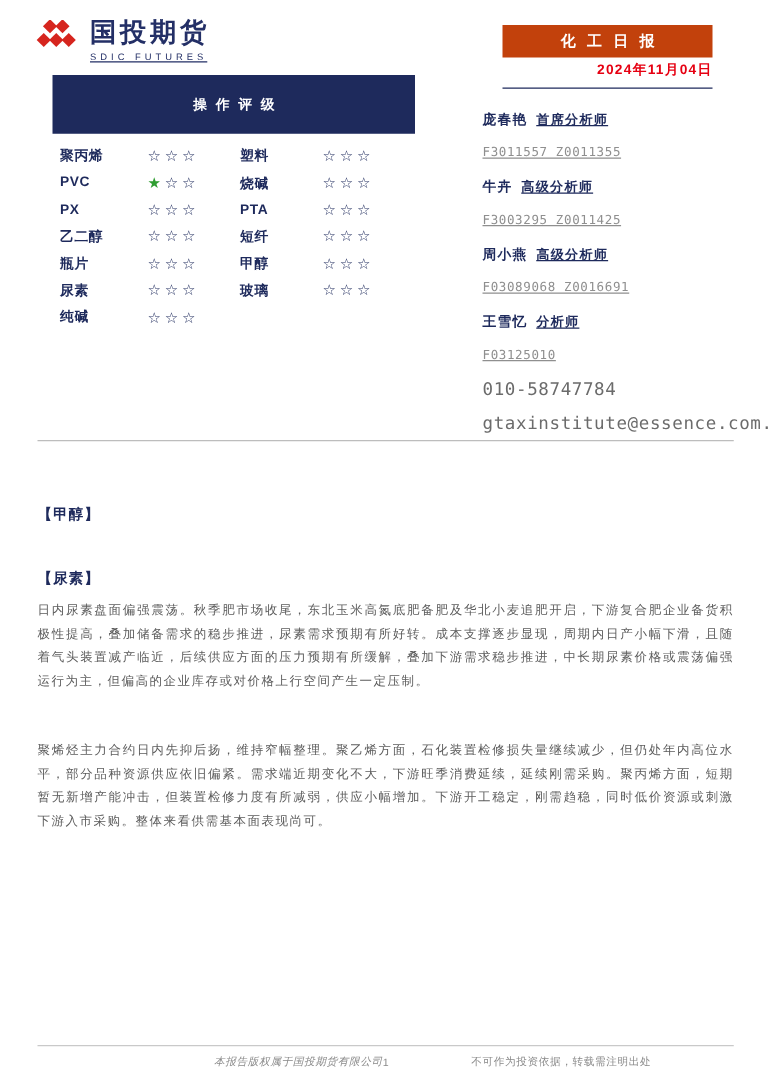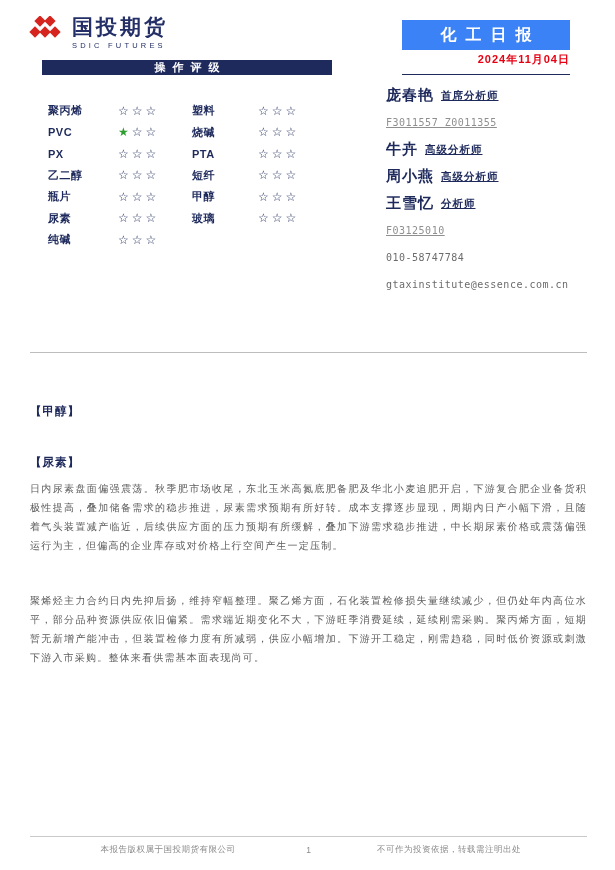--- a/index.html
+++ b/index.html
@@ -4,52 +4,52 @@
 <style>
   html,body{margin:0;padding:0;background:#ffffff;}
   .page{
     position:relative;width:615px;height:870px;margin:0 auto;background:#fff;
     overflow:hidden;font-family:"Liberation Sans","DejaVu Sans",sans-serif;
   }
   
   .logo{position:absolute;left:28px;top:16px;display:flex;gap:8px;align-items:flex-start;}
   .logo-mark{width:36px;height:30px;flex:0 0 auto;}
   .brand-cn{font-size:21px;font-weight:bold;color:#232f66;letter-spacing:3px;line-height:1.05;}
-  .brand-en{font-size:7.5px;color:#232f66;letter-spacing:3.2px;margin-top:3px;}
+  .brand-en{font-size:7.5px;color:#232f66;letter-spacing:3.2px;margin-top:3px;text-decoration:underline;}
   .masthead{position:absolute;left:402px;top:20px;width:168px;}
-  .report-title-bar{background:#3b82f6;color:#fff;font-size:16px;font-weight:bold;text-align:center;
+  .report-title-bar{background:#c2410c;color:#fff;font-size:12px;font-weight:bold;text-align:center;
     letter-spacing:9px;text-indent:9px;padding:5px 0 4px;}
   .report-date{color:#e60012;font-size:11px;font-weight:bold;text-align:right;letter-spacing:1px;
     margin-top:2px;padding-bottom:7px;border-bottom:1.5px solid #1e2a5c;}
   
   .ratings{position:absolute;left:42px;top:60px;width:290px;}
   .ratings-header{background:#1e2a5c;color:#fff;font-size:11px;font-weight:bold;text-align:center;
-    letter-spacing:7px;text-indent:7px;padding:0 0;}
-  .ratings-rows{padding-top:25px;}
+    letter-spacing:7px;text-indent:7px;padding:16px 0;}
+  .ratings-rows{padding-top:7px;}
   .rating-row{display:grid;grid-template-columns:70px 74px 66px 80px;align-items:center;
     height:21.5px;padding-left:6px;}
   .product-name{font-size:11px;font-weight:bold;color:#1e2a5c;letter-spacing:0.5px;}
   .stars{font-size:12px;letter-spacing:3px;color:#1e2a5c;white-space:nowrap;}
   
   .analysts{position:absolute;left:386px;top:82px;width:205px;}
   .an-line{height:27px;display:flex;align-items:center;gap:7px;}
-  .an-name{font-size:15px;font-weight:bold;color:#1e2a5c;letter-spacing:1px;}
+  .an-name{font-size:11px;font-weight:bold;color:#1e2a5c;letter-spacing:1px;}
   .an-title{font-size:10.5px;font-weight:bold;color:#1e2a5c;letter-spacing:1px;text-decoration:underline;}
   .an-code{font-size:10px;color:#8f8f8f;font-family:"DejaVu Sans Mono",monospace;letter-spacing:0.5px;text-decoration:underline;}
-  .an-contact{font-size:10px;color:#6b6b6b;font-family:"DejaVu Sans Mono",monospace;letter-spacing:0.5px;}
+  .an-contact{font-size:14px;color:#6b6b6b;font-family:"DejaVu Sans Mono",monospace;letter-spacing:0.5px;}
   
   .divider{position:absolute;left:30px;right:28px;top:352px;border:none;border-top:1px solid #bdbdbd;margin:0;}
   .sections{position:absolute;left:30px;top:368px;width:557px;}
   .section{margin-bottom:30px;margin-top:36px;}
   .section-title{color:#1e2a5c;font-size:11.5px;font-weight:bold;letter-spacing:1px;margin-bottom:9px;}
   .section-body{color:#5c5c5c;font-size:10px;line-height:19px;text-align:justify;letter-spacing:1.2px;}
   
   .footer{position:absolute;left:30px;right:28px;bottom:14px;border-top:1px solid #c9c9c9;
     padding-top:7px;display:flex;align-items:center;font-size:8.5px;color:#8a8a8a;}
-  .f-left{flex:1;text-align:center;letter-spacing:0.5px;}
+  .f-left{flex:1;text-align:right;letter-spacing:0.5px;font-style:italic;}
   .f-center{flex:0 0 auto;}
   .f-right{flex:1;text-align:center;letter-spacing:0.5px;}
 </style>
 </head>
 <body>
 
 <div class="page">
 
   <div class="logo">
     <span class="logo-mark">
@@ -126,22 +126,28 @@
         <span class="an-title">首席分析师</span>
       </div>
       <div class="an-line">
         <span class="an-code">F3011557 Z0011355</span>
       </div>
       <div class="an-line">
         <span class="an-name">牛卉</span>
         <span class="an-title">高级分析师</span>
       </div>
       <div class="an-line">
+        <span class="an-code">F3003295 Z0011425</span>
+      </div>
+      <div class="an-line">
         <span class="an-name">周小燕</span>
         <span class="an-title">高级分析师</span>
+      </div>
+      <div class="an-line">
+        <span class="an-code">F03089068 Z0016691</span>
       </div>
       <div class="an-line">
         <span class="an-name">王雪忆</span>
         <span class="an-title">分析师</span>
       </div>
       <div class="an-line">
         <span class="an-code">F03125010</span>
       </div>
       <div class="an-line">
         <span class="an-contact">010-58747784</span>

